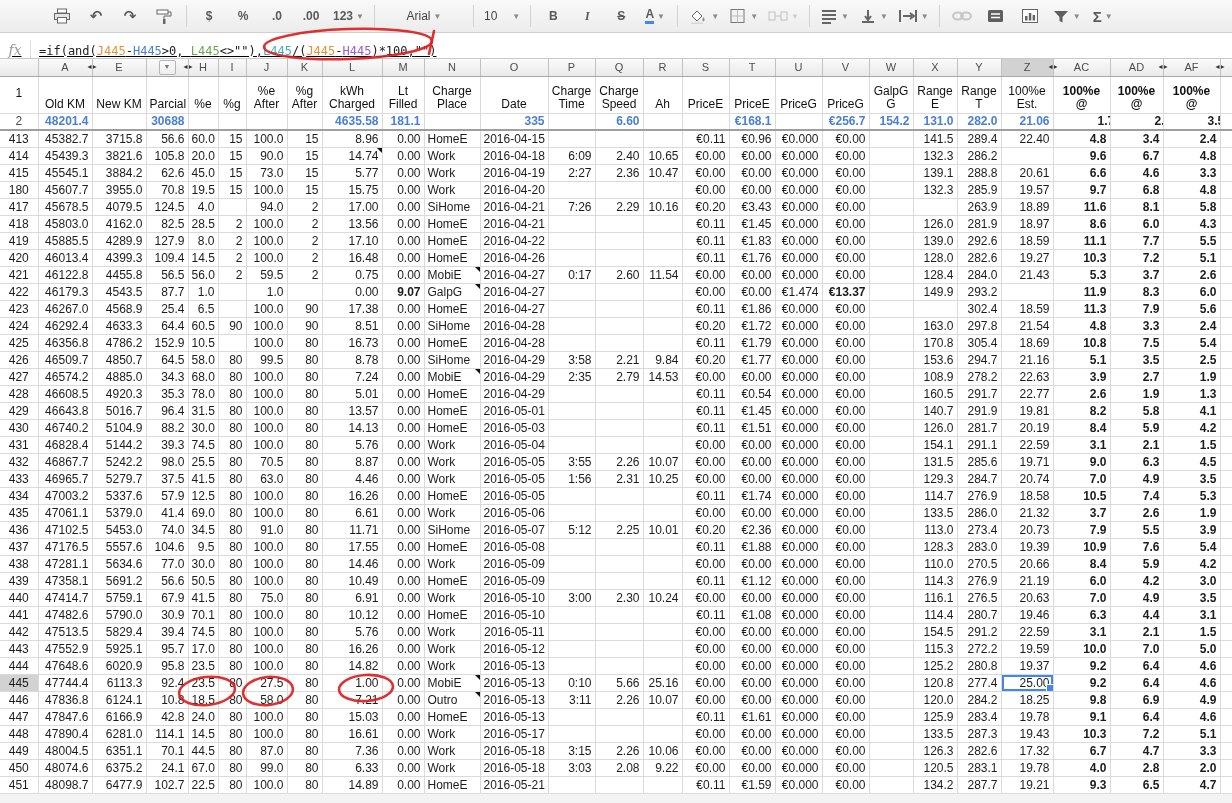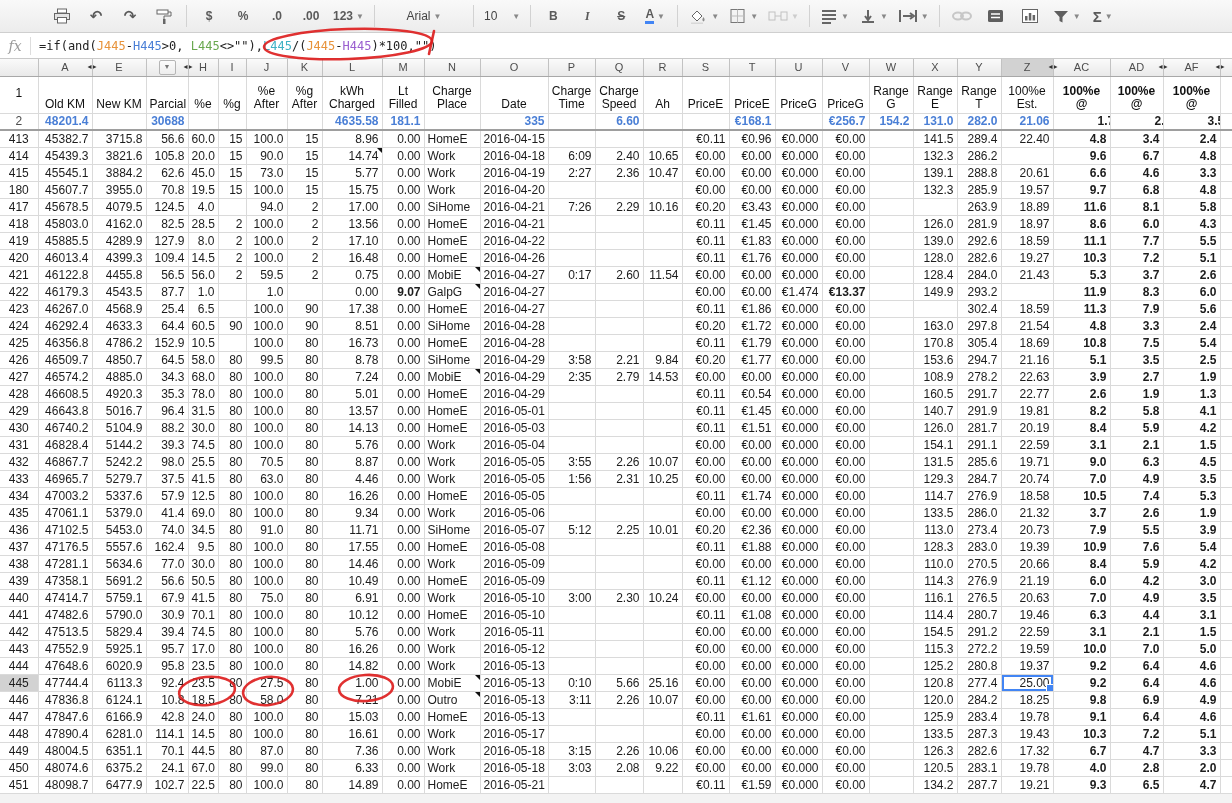--- a/index.html
+++ b/index.html
@@ -16,21 +16,21 @@
   .car{font-size:8px;color:#888;margin-left:3px;}
   .glyph{font-size:15px;font-weight:bold;color:#5a5a5a;}
   .tsmall{font-size:12px;font-weight:bold;color:#5a5a5a;}
   .fontbox{min-width:78px;font-size:12px;color:#444;}
   .sizebox{min-width:34px;justify-content:space-between;font-size:12px;color:#444;gap:12px;}
   .b-b{font-weight:bold;} .b-i{font-style:italic;font-family:"Liberation Serif",serif;}
   .b-s{text-decoration:line-through;}
   .b-a{font-weight:bold;border-bottom:3px solid #4285f4;line-height:13px;}
   
   .fbar{height:25px;background:#fff;border-bottom:1px solid #c9c9c9;display:flex;
-        align-items:center;}
+        align-items:flex-end;text-decoration:underline;}
   .fx{font-family:"DejaVu Serif",serif;font-style:italic;color:#999;font-size:14px;
       width:30px;text-align:center;}
   .fdiv{width:1px;height:18px;background:#ddd;margin-right:8px;}
   .ftext{font-family:"DejaVu Sans Mono",monospace;font-size:12px;white-space:pre;}
   
   .sheet{position:absolute;top:59px;left:0;right:0;bottom:0;background:#f3f3f3;}
   table{border-collapse:collapse;table-layout:fixed;width:1232px;}
   td,th{padding:0 3px;margin:0;overflow:hidden;white-space:normal;box-sizing:border-box;}
   tr.letters th{height:17px;background:linear-gradient(#fafafa,#e9e9e9);
       border-right:1px solid #c2c2c2;border-bottom:1px solid #a8a8a8;
@@ -312,21 +312,21 @@
             <td class="">Lt Filled</td>
             <td class="">Charge Place</td>
             <td class="">Date</td>
             <td class="">Charge Time</td>
             <td class="">Charge Speed</td>
             <td class="">Ah</td>
             <td class="">PriceE</td>
             <td class="">PriceE</td>
             <td class="">PriceG</td>
             <td class="">PriceG</td>
-            <td class="">Range G</td>
+            <td class="">GalpG G</td>
             <td class="">Range E</td>
             <td class="">Range T</td>
             <td class="">100%e Est.</td>
             <td class="hdrb">100%e @</td>
             <td class="hdrb">100%e @</td>
             <td class="hdrb">100%e @</td>
             <td></td>
           </tr>
           <tr class="r2">
             <td class="rowhdr" colspan="2">2</td>
@@ -997,21 +997,21 @@
           </tr>
           <tr class="drow">
             <td class="rowhdr " colspan="2">435</td>
             <td class="a-r t-blue">47061.1</td>
             <td class="a-r">5379.0</td>
             <td class="a-r t-blue">41.4</td>
             <td class="a-r">69.0</td>
             <td class="a-r t-blue">80</td>
             <td class="a-r">100.0</td>
             <td class="a-r t-blue">80</td>
-            <td class="a-r">9.34</td>
+            <td class="a-r">6.61</td>
             <td class="a-r">0.00</td>
             <td class="a-l">Work</td>
             <td class="a-r">2016-05-06</td>
             <td class="a-r"></td>
             <td class="a-r t-blue"></td>
             <td class="a-r t-blue"></td>
             <td class="a-r t-blue">€0.00</td>
             <td class="a-r t-blue">€0.00</td>
             <td class="a-r t-blue">€0.000</td>
             <td class="a-r">€0.00</td>
@@ -1050,21 +1050,21 @@
             <td class="a-r t-blue">20.73</td>
             <td class="a-r t-blue t-bold">7.9</td>
             <td class="a-r t-blue t-bold">5.5</td>
             <td class="a-r t-blue t-bold">3.9</td>
             <td></td>
           </tr>
           <tr class="drow">
             <td class="rowhdr " colspan="2">437</td>
             <td class="a-r t-blue">47176.5</td>
             <td class="a-r">5557.6</td>
-            <td class="a-r t-blue">162.4</td>
+            <td class="a-r t-blue">104.6</td>
             <td class="a-r">9.5</td>
             <td class="a-r t-blue">80</td>
             <td class="a-r">100.0</td>
             <td class="a-r t-blue">80</td>
             <td class="a-r">17.55</td>
             <td class="a-r">0.00</td>
             <td class="a-l">HomeE</td>
             <td class="a-r">2016-05-08</td>
             <td class="a-r"></td>
             <td class="a-r t-blue"></td>

